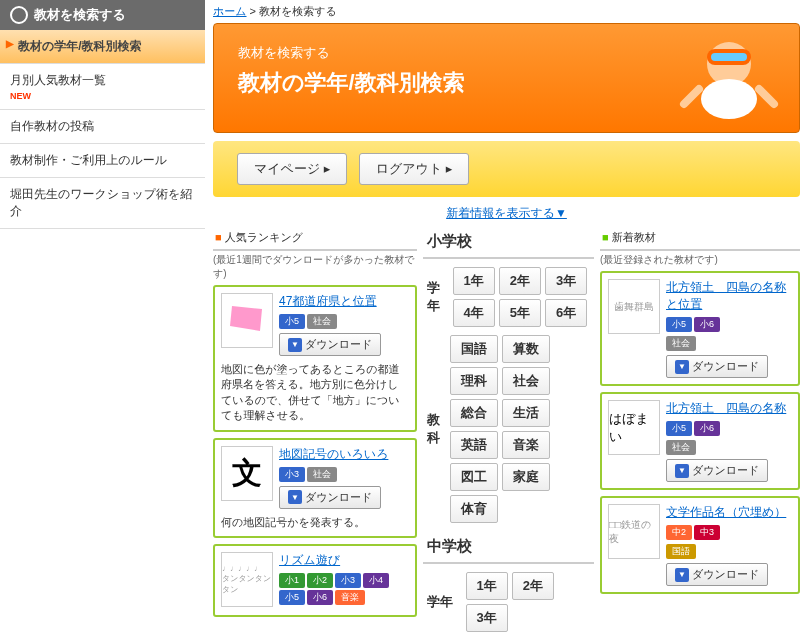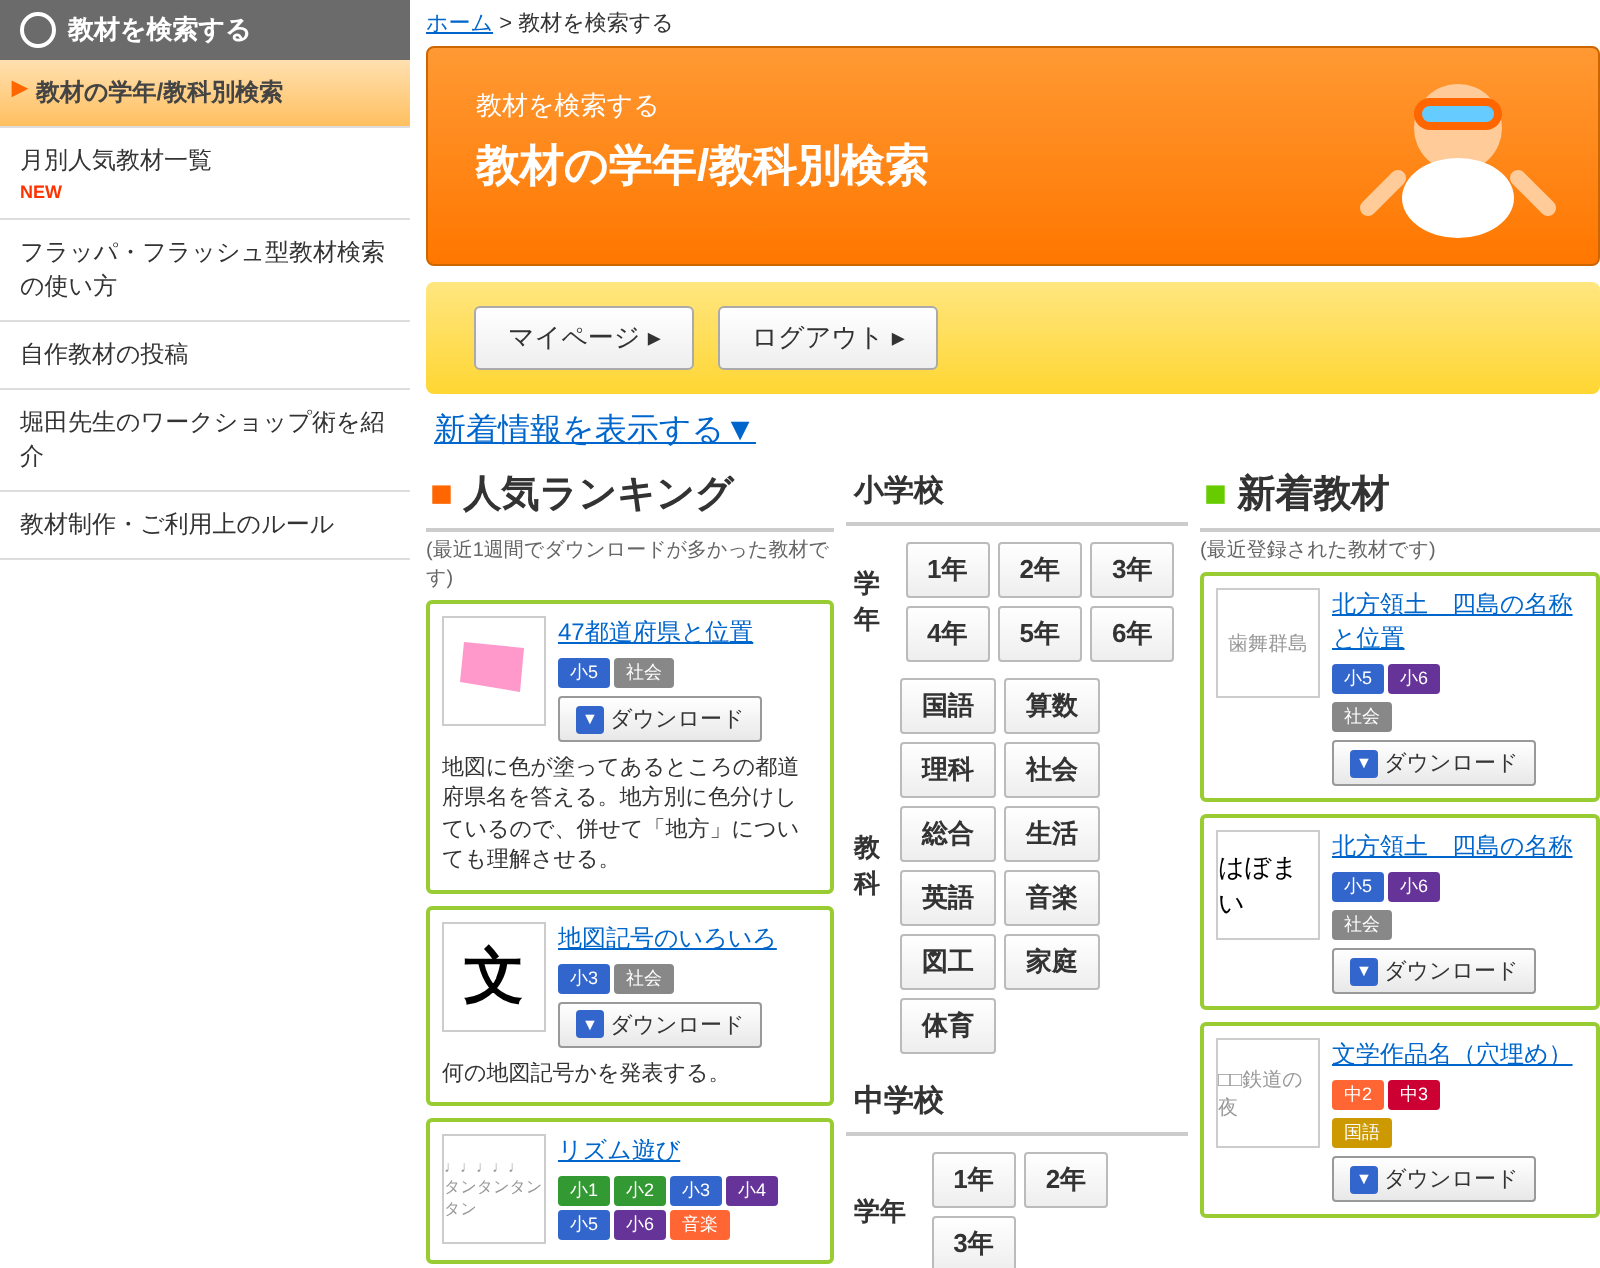--- a/index.html
+++ b/index.html
@@ -14,27 +14,27 @@
 .menu-item.active::before { content: "▶"; color: #ff6600; position: absolute; left: 6px; font-size: 10px; }
 .menu-item .new { color: #ff3300; font-size: 9px; font-weight: bold; display: block; margin-top: 2px; }
 .breadcrumb { padding: 4px 0; font-size: 11px; }
 .breadcrumb a { color: #0066cc; text-decoration: underline; }
 .hero { background: linear-gradient(#ff9933, #ff7700); border: 1px solid #cc6600; border-radius: 4px; padding: 20px 24px; color: #fff; position: relative; height: 110px; overflow: hidden; margin-bottom: 8px; }
 .hero-sub { font-size: 13px; margin-bottom: 6px; }
 .hero-title { font-size: 22px; font-weight: bold; }
 .hero-mascot { position: absolute; right: 10px; top: 5px; width: 120px; height: 100px; }
 .yellow-bar { background: linear-gradient(#ffe680, #ffd633); padding: 12px 16px; text-align: left; border-radius: 4px; margin-bottom: 4px; }
 .btn { display: inline-block; background: linear-gradient(#fff, #eee); border: 1px solid #aaa; border-radius: 3px; padding: 6px 16px; font-size: 13px; cursor: pointer; margin-left: 8px; }
-.new-info { text-align: left; padding: 4px; font-size: 16px; }
+.new-info { text-align: center; padding: 4px; font-size: 12px; }
 .new-info a { color: #0066cc; text-decoration: underline; }
 .three-col { display: flex; gap: 6px; }
 .col-ranking { width: 204px; }
 .col-search { flex: 1; }
 .col-new { width: 200px; }
-.section-title { border-bottom: 2px solid #ccc; padding: 4px 2px; font-size: 19px; font-weight: bold; margin-bottom: 2px; }
+.section-title { border-bottom: 2px solid #ccc; padding: 4px 2px; font-size: 11px; font-weight: normal; margin-bottom: 2px; }
 .section-title.orange::before { content: "■ "; color: #ff6600; }
 .section-title.green::before { content: "■ "; color: #66cc00; }
 .section-sub { font-size: 10px; color: #666; margin-bottom: 4px; }
 .card { border: 2px solid #99cc33; border-radius: 3px; padding: 6px; margin-bottom: 6px; background: #fff; }
 .card-top { display: flex; gap: 6px; }
 .thumb { width: 52px; height: 55px; border: 1px solid #ccc; background: #fff; flex-shrink: 0; display: flex; align-items: center; justify-content: center; font-size: 10px; color: #999; overflow: hidden; }
 .card-info { flex: 1; }
 .card-title { color: #0066cc; text-decoration: underline; font-size: 12px; display: block; margin-bottom: 4px; cursor: pointer; }
 .tags { display: flex; flex-wrap: wrap; gap: 2px; margin-bottom: 4px; }
 .tag { font-size: 9px; padding: 1px 6px; color: #fff; border-radius: 2px; }
@@ -56,24 +56,23 @@
 .mascot-svg { width: 100%; height: 100%; }
 </style>
 </head>
 <body>
 
 <div class="container">
   <div class="left-col">
     <div class="sidebar-header">教材を検索する</div>
     <div class="menu-item active">教材の学年/教科別検索</div>
     <div class="menu-item"><span>月別人気教材一覧</span><span class="new">NEW</span></div>
-    <div class="menu-item">フラッパ・フラッシュ型教材検索の使い方</div>
     <div class="menu-item">自作教材の投稿</div>
+    <div class="menu-item">教材制作・ご利用上のルール</div>
     <div class="menu-item">堀田先生のワークショップ術を紹介</div>
-    <div class="menu-item">教材制作・ご利用上のルール</div>
   </div>
 
   <div class="main-col">
     <div class="breadcrumb">
       <a>ホーム</a> &gt; <span>教材を検索する</span>
     </div>
 
     <div class="hero">
       <div class="hero-sub">教材を検索する</div>
       <div class="hero-title">教材の学年/教科別検索</div>

